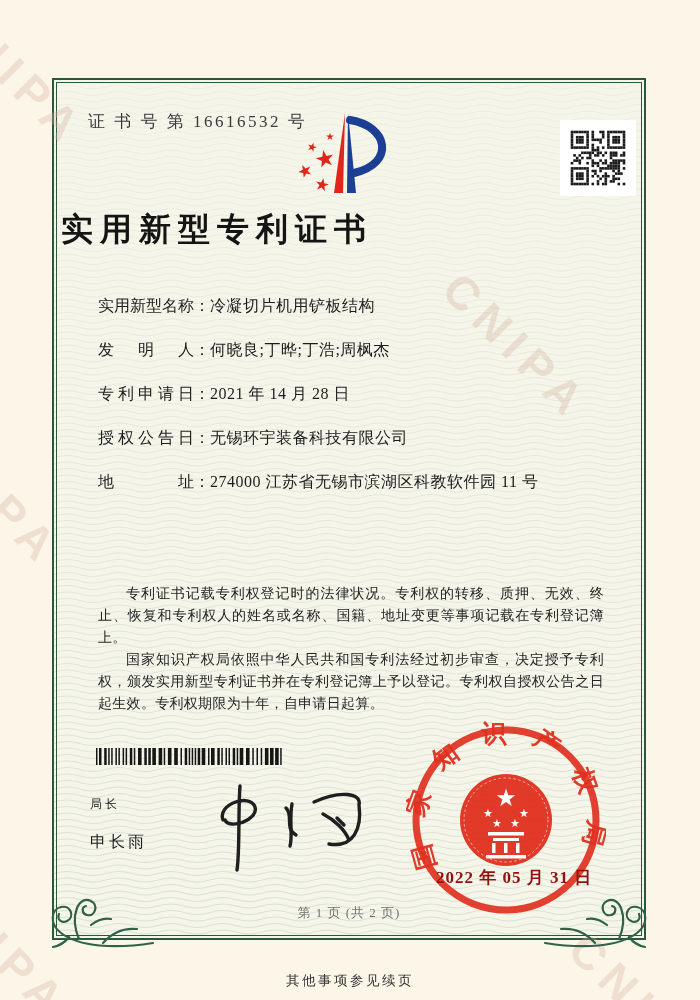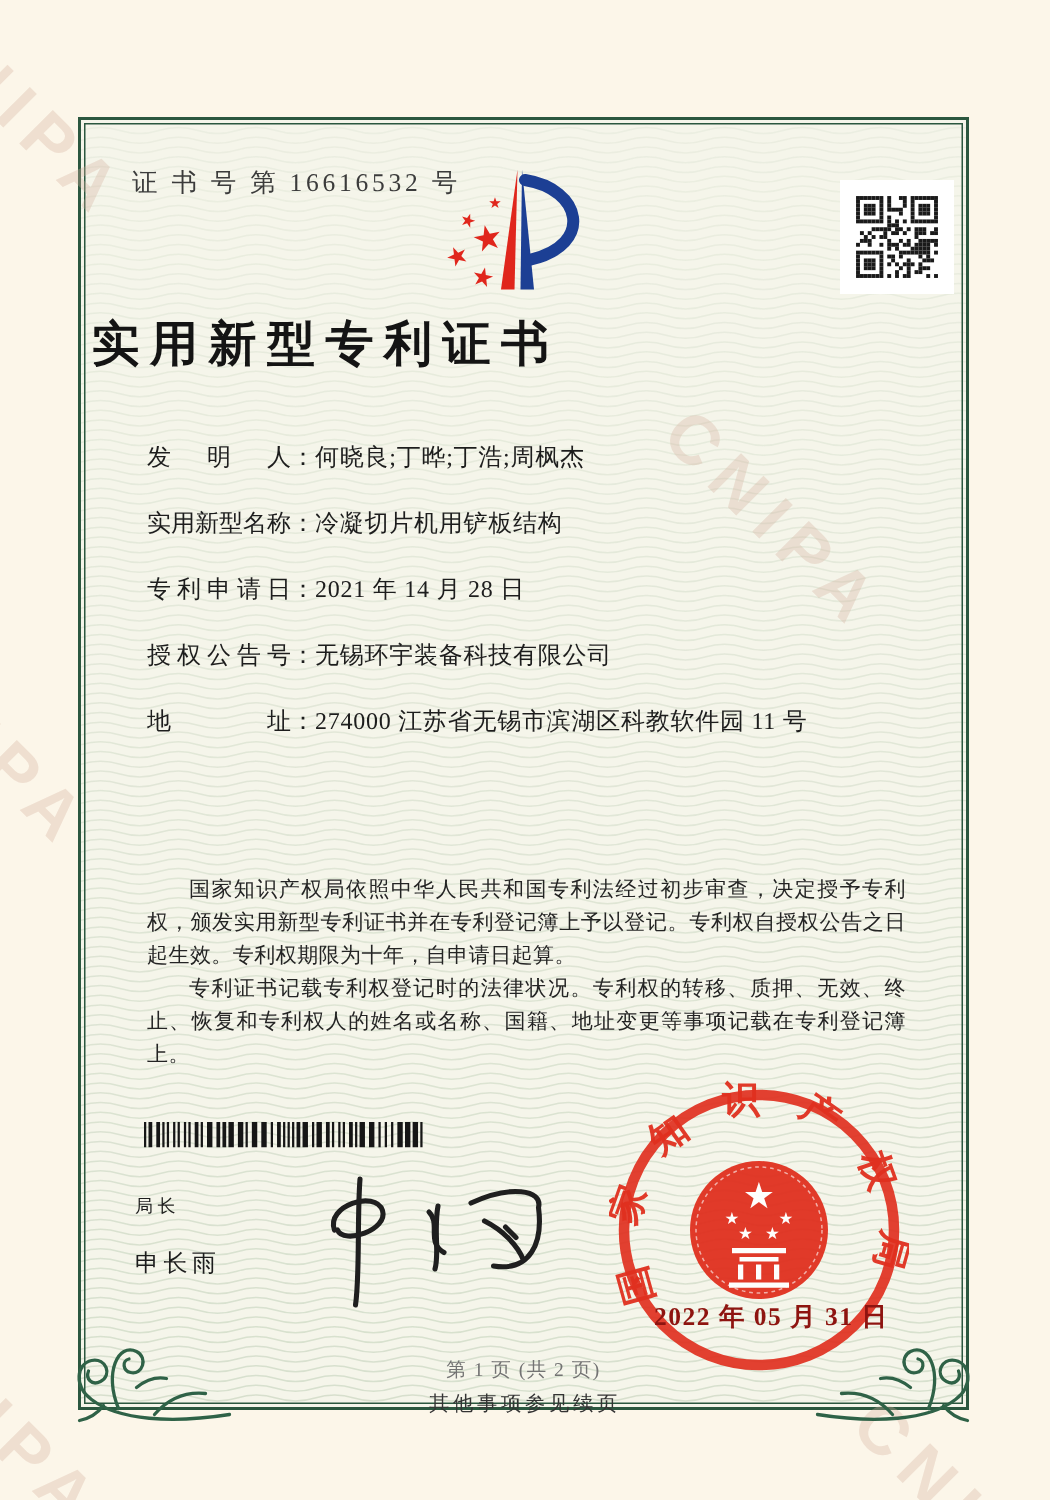--- a/index.html
+++ b/index.html
@@ -46,21 +46,21 @@
                font-family:Liberation Mono, monospace; }
   .sig-hand { left:148px; top:698px; }
   .seal-svg { left:352px; top:640px; }
   .seal-date { left:382px; top:786px; font-size:17px; font-weight:bold; color:#8e1410;
                letter-spacing:1px; white-space:nowrap; }
   .page-no { left:0; right:0; bottom:16px; text-align:center; font-size:13px; color:#737373;
              letter-spacing:1px; }
   .flourish { position:absolute; z-index:3; bottom:-13px; }
   .fl-left { left:-9px; }
   .fl-right { right:-9px; transform:scaleX(-1); }
-  .footer-note { position:absolute; z-index:3; left:0; right:0; top:927px; text-align:center;
+  .footer-note { position:absolute; z-index:3; left:0; right:0; top:972px; text-align:center;
                  font-size:13.5px; letter-spacing:2.5px; color:#333; }
 </style>
 </head>
 <body>
 
 <div class="watermark" style="left:-34px; top:-12px;">CNIPA</div>
 <div class="watermark" style="left:470px; top:262px;">CNIPA</div>
 <div class="watermark" style="left:-58px; top:408px;">CNIPA</div>
 <div class="watermark" style="left:-50px; top:862px;">CNIPA</div>
 <div class="watermark" style="left:596px; top:922px;">CNIPA</div>
@@ -435,39 +435,39 @@
         <rect x="37.5" y="55.7" width="2.6" height="2.6" fill="#1a1a1a"></rect>
         <rect x="50.5" y="55.7" width="2.6" height="2.6" fill="#1a1a1a"></rect>
         <rect x="55.7" y="55.7" width="2.6" height="2.6" fill="#1a1a1a"></rect>
       </svg>
   </div>
 
   <div class="c title">实用新型专利证书</div>
 
   <div class="c fields">
     <div class="frow">
-      <span class="lbl">发明人</span><span class="colon">：</span><span class="val">何晓良;丁晔;丁浩;周枫杰</span>
+      <span class="lbl">实用新型名称</span><span class="colon">：</span><span class="val">冷凝切片机用铲板结构</span>
     </div>
     <div class="frow">
-      <span class="lbl">实用新型名称</span><span class="colon">：</span><span class="val">冷凝切片机用铲板结构</span>
+      <span class="lbl">发明人</span><span class="colon">：</span><span class="val">何晓良;丁晔;丁浩;周枫杰</span>
     </div>
     <div class="frow">
       <span class="lbl">专利申请日</span><span class="colon">：</span><span class="val">2021 年 14 月 28 日</span>
     </div>
     <div class="frow">
-      <span class="lbl">授权公告号</span><span class="colon">：</span><span class="val">无锡环宇装备科技有限公司</span>
+      <span class="lbl">授权公告日</span><span class="colon">：</span><span class="val">无锡环宇装备科技有限公司</span>
     </div>
     <div class="frow">
       <span class="lbl">地址</span><span class="colon">：</span><span class="val">274000 江苏省无锡市滨湖区科教软件园 11 号</span>
     </div>
   </div>
 
   <div class="c paras">
+    <p>专利证书记载专利权登记时的法律状况。专利权的转移、质押、无效、终止、恢复和专利权人的姓名或名称、国籍、地址变更等事项记载在专利登记簿上。</p>
     <p>国家知识产权局依照中华人民共和国专利法经过初步审查，决定授予专利权，颁发实用新型专利证书并在专利登记簿上予以登记。专利权自授权公告之日起生效。专利权期限为十年，自申请日起算。</p>
-    <p>专利证书记载专利权登记时的法律状况。专利权的转移、质押、无效、终止、恢复和专利权人的姓名或名称、国籍、地址变更等事项记载在专利登记簿上。</p>
   </div>
 
   <svg id="barcode" class="c barcode" width="190" height="17">
       <rect x="0.0" y="0" width="1.5" height="17" fill="#161616"></rect>
       <rect x="3.0" y="0" width="2.5" height="17" fill="#161616"></rect>
       <rect x="8.2" y="0" width="2.5" height="17" fill="#161616"></rect>
       <rect x="12.2" y="0" width="1.5" height="17" fill="#161616"></rect>
       <rect x="15.2" y="0" width="1.5" height="17" fill="#161616"></rect>
       <rect x="19.4" y="0" width="1.5" height="17" fill="#161616"></rect>
       <rect x="22.4" y="0" width="1.5" height="17" fill="#161616"></rect>

